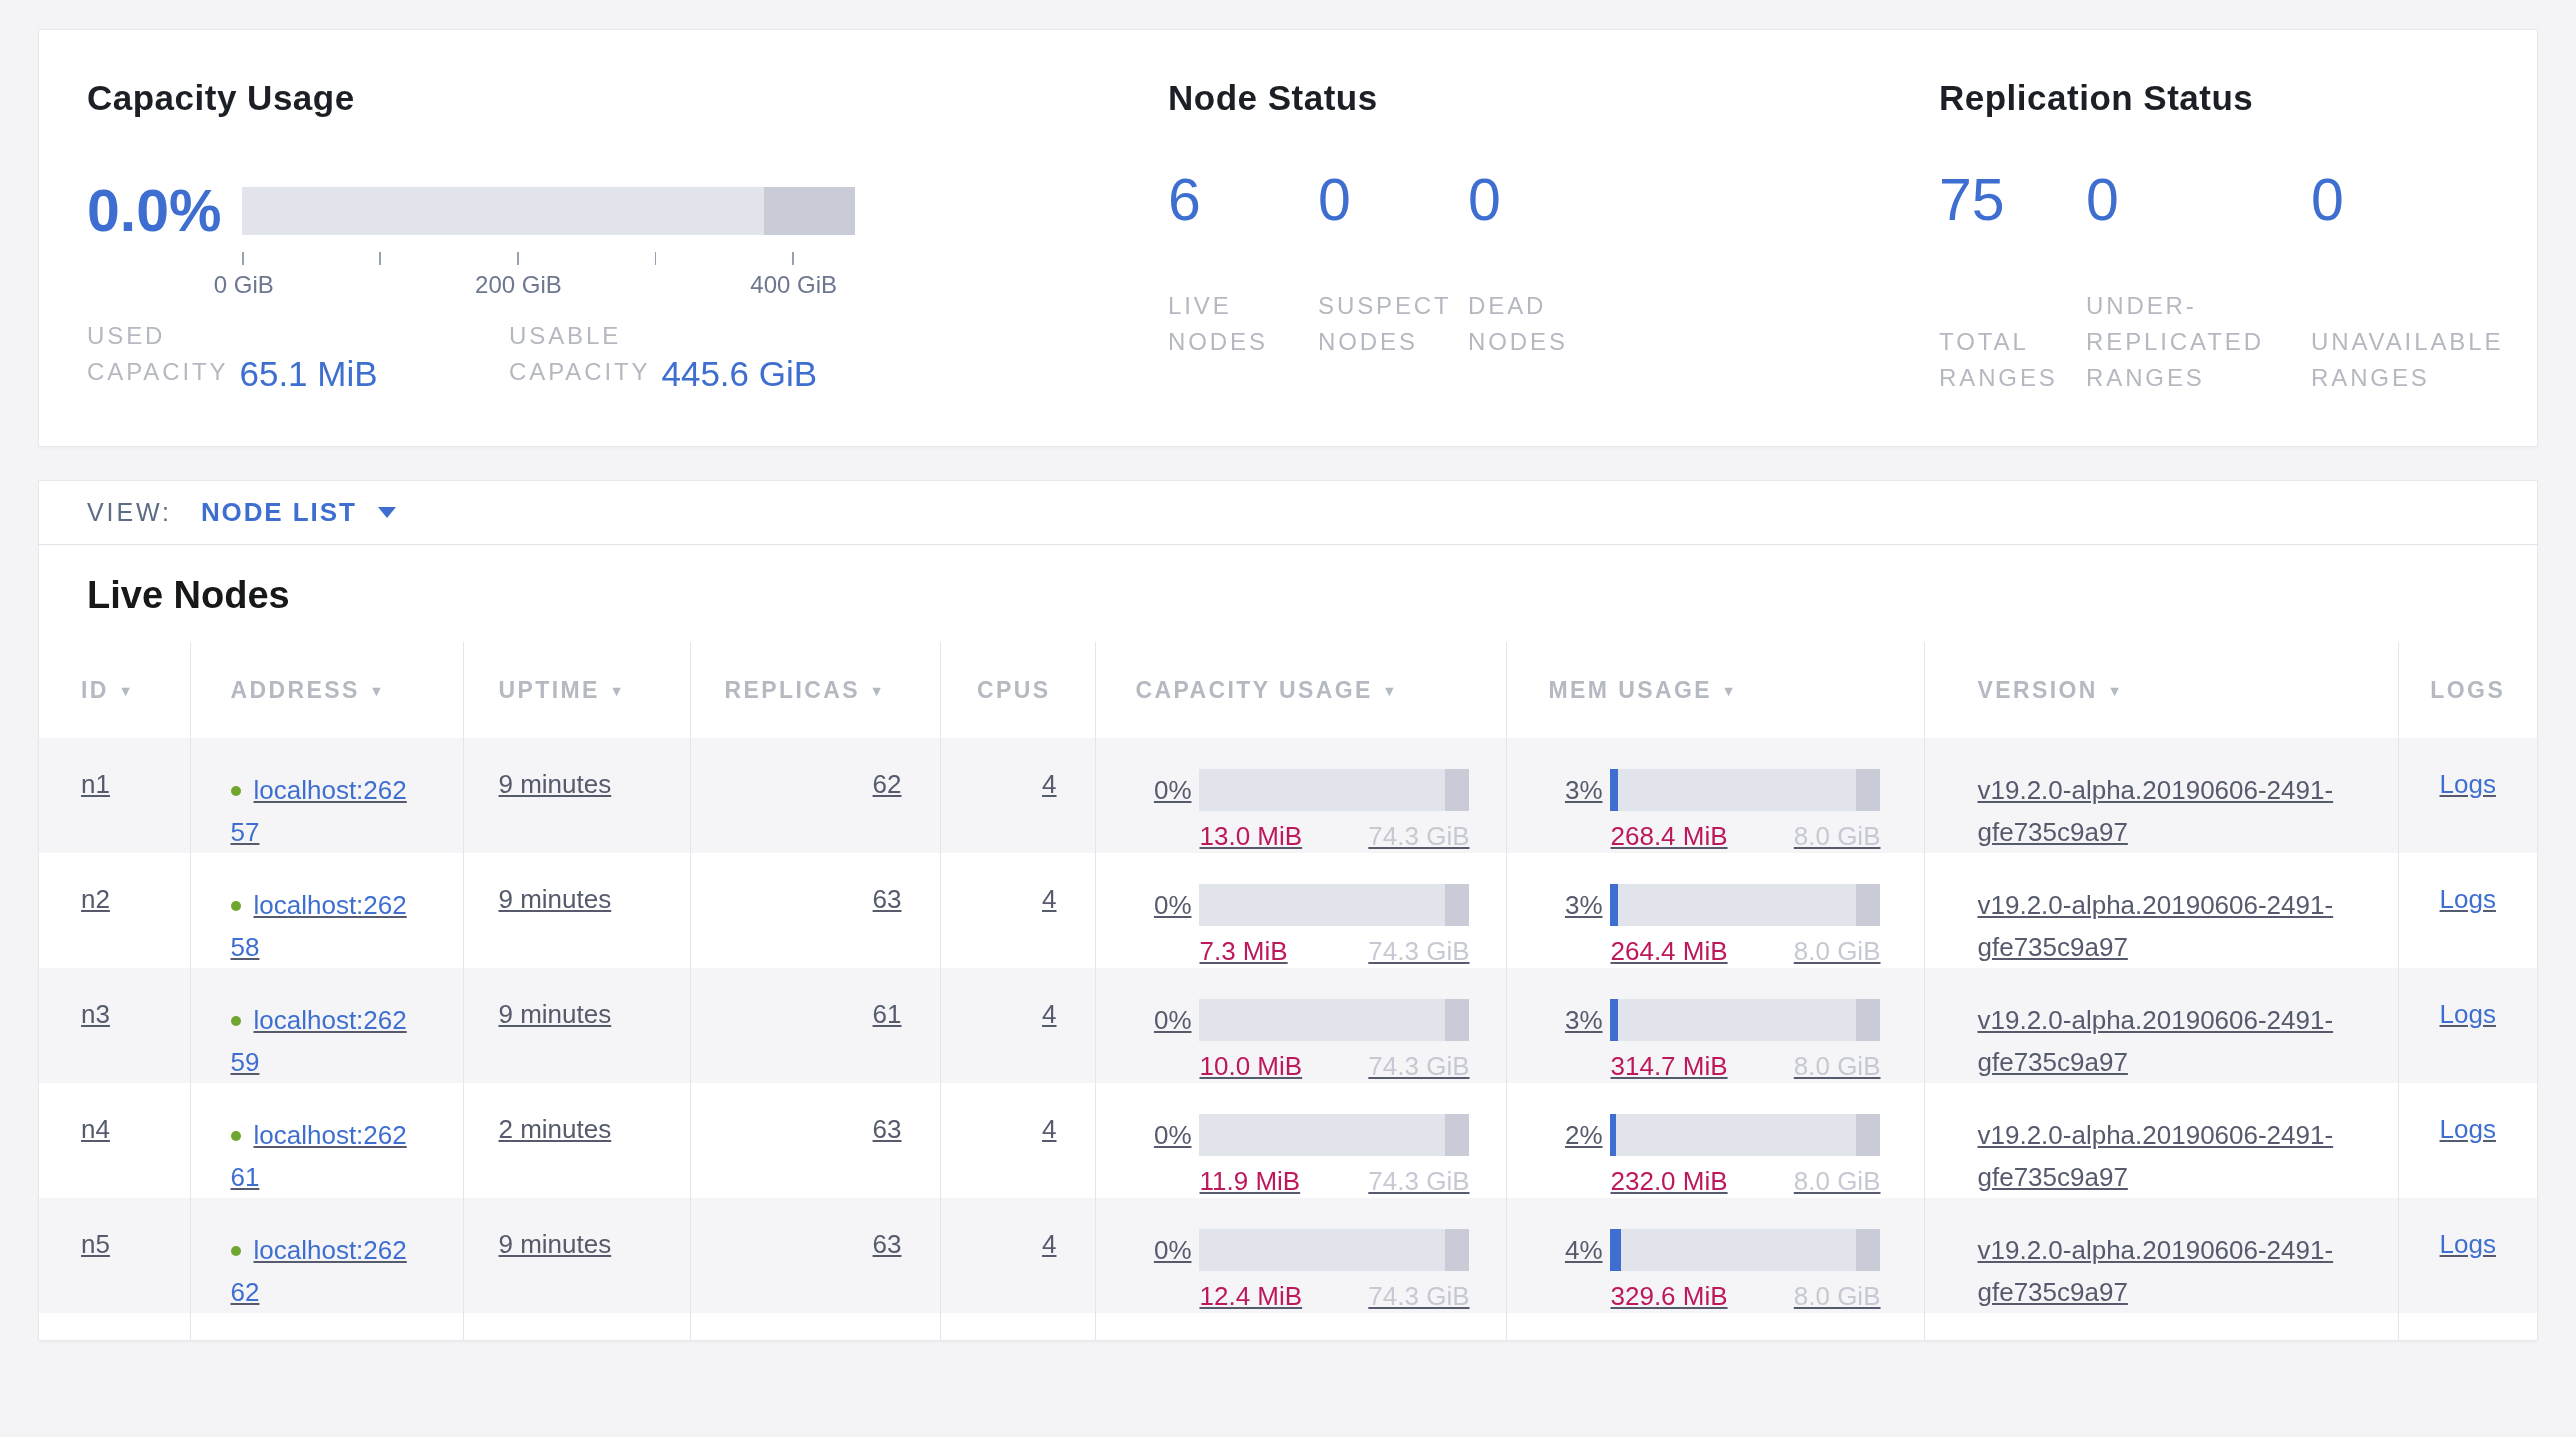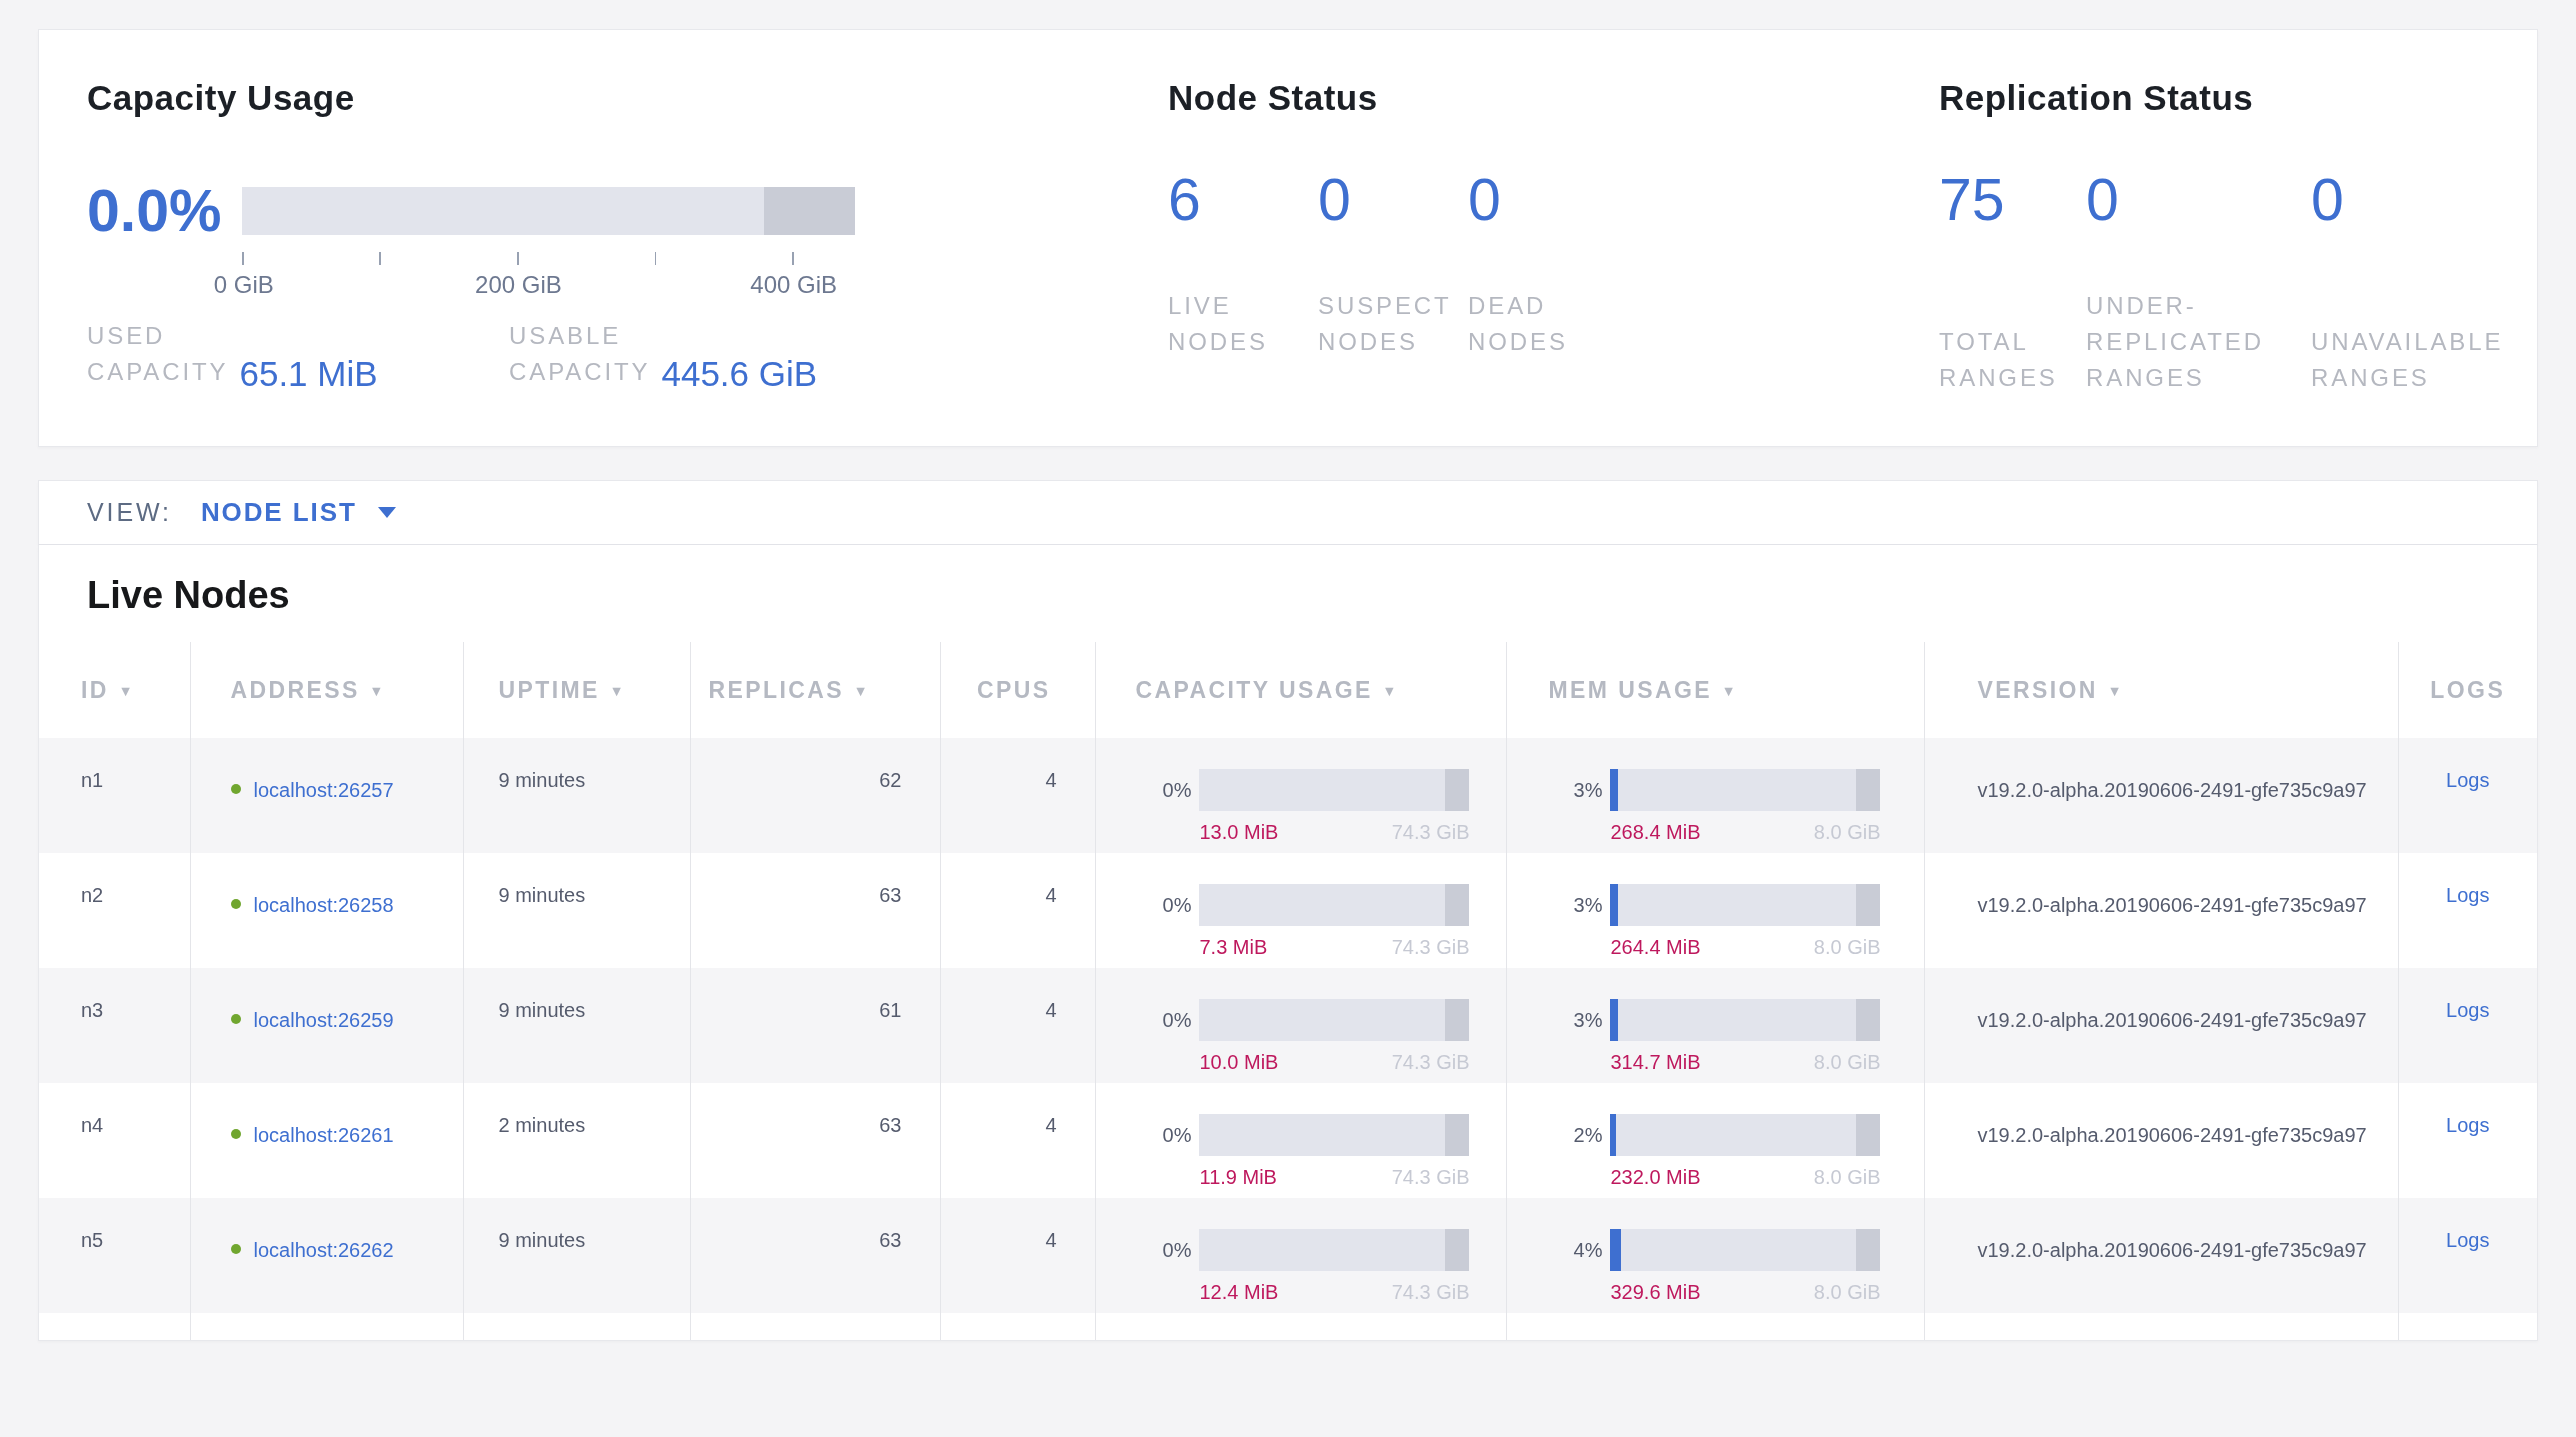--- a/index.html
+++ b/index.html
@@ -95,30 +95,30 @@
 
   table { width:100%; border-collapse:collapse; table-layout:fixed; }
   th, td { text-align:left; }
   th + th, td + td { border-left:1px solid var(--col-border); }
   th {
     height:96px; vertical-align:middle;
     font-size:23px; font-weight:700; letter-spacing:2.4px;
     color:#b5b9c2; white-space:nowrap;
   }
   .sort-arrow { font-size:14.4px; margin-left:9.6px; color:#b5b9c2; vertical-align:1.9px; }
-  td { height:115px; vertical-align:top; font-size:20px; color:var(--cell-text); }
+  td { height:115px; vertical-align:top; font-size:26px; color:var(--cell-text);text-decoration:underline; }
   tr.stripe { background:var(--stripe); }
 
   .h-id, .c-id { padding-left:42px; }
   .h-addr { padding-left:40px; }
   .c-addr { padding:31px 45px 0 40px; line-height:42px; }
   .dot { display:inline-block; width:10.5px; height:10.5px; border-radius:50%; background:var(--green); margin-right:12.5px; vertical-align:2.9px; }
   .c-addr a { color:var(--blue); text-decoration:none; word-break:break-all; cursor:pointer; }
   .h-uptime, .c-uptime { padding-left:35px; }
-  .h-repl { padding-left:18px; }
+  .h-repl { padding-left:34px; }
   .c-repl, .c-cpus { text-align:right; padding-right:38px; }
   .h-cpus { text-align:right; padding-right:44px; }
   .c-id, .c-uptime, .c-repl, .c-cpus { padding-top:31px; }
   .h-cap { padding-left:40px; }
   .h-mem { padding-left:42px; }
   .usage-cell { padding-top:31px; }
   .usage-top { display:flex; align-items:center; }
   .u-pct { width:96px; text-align:right; margin-right:7.7px; flex:none; }
   .u-bar { position:relative; width:270px; height:42px; background:var(--track); flex:none; }
   .u-fill { position:absolute; left:0; top:0; height:100%; background:var(--blue); }

